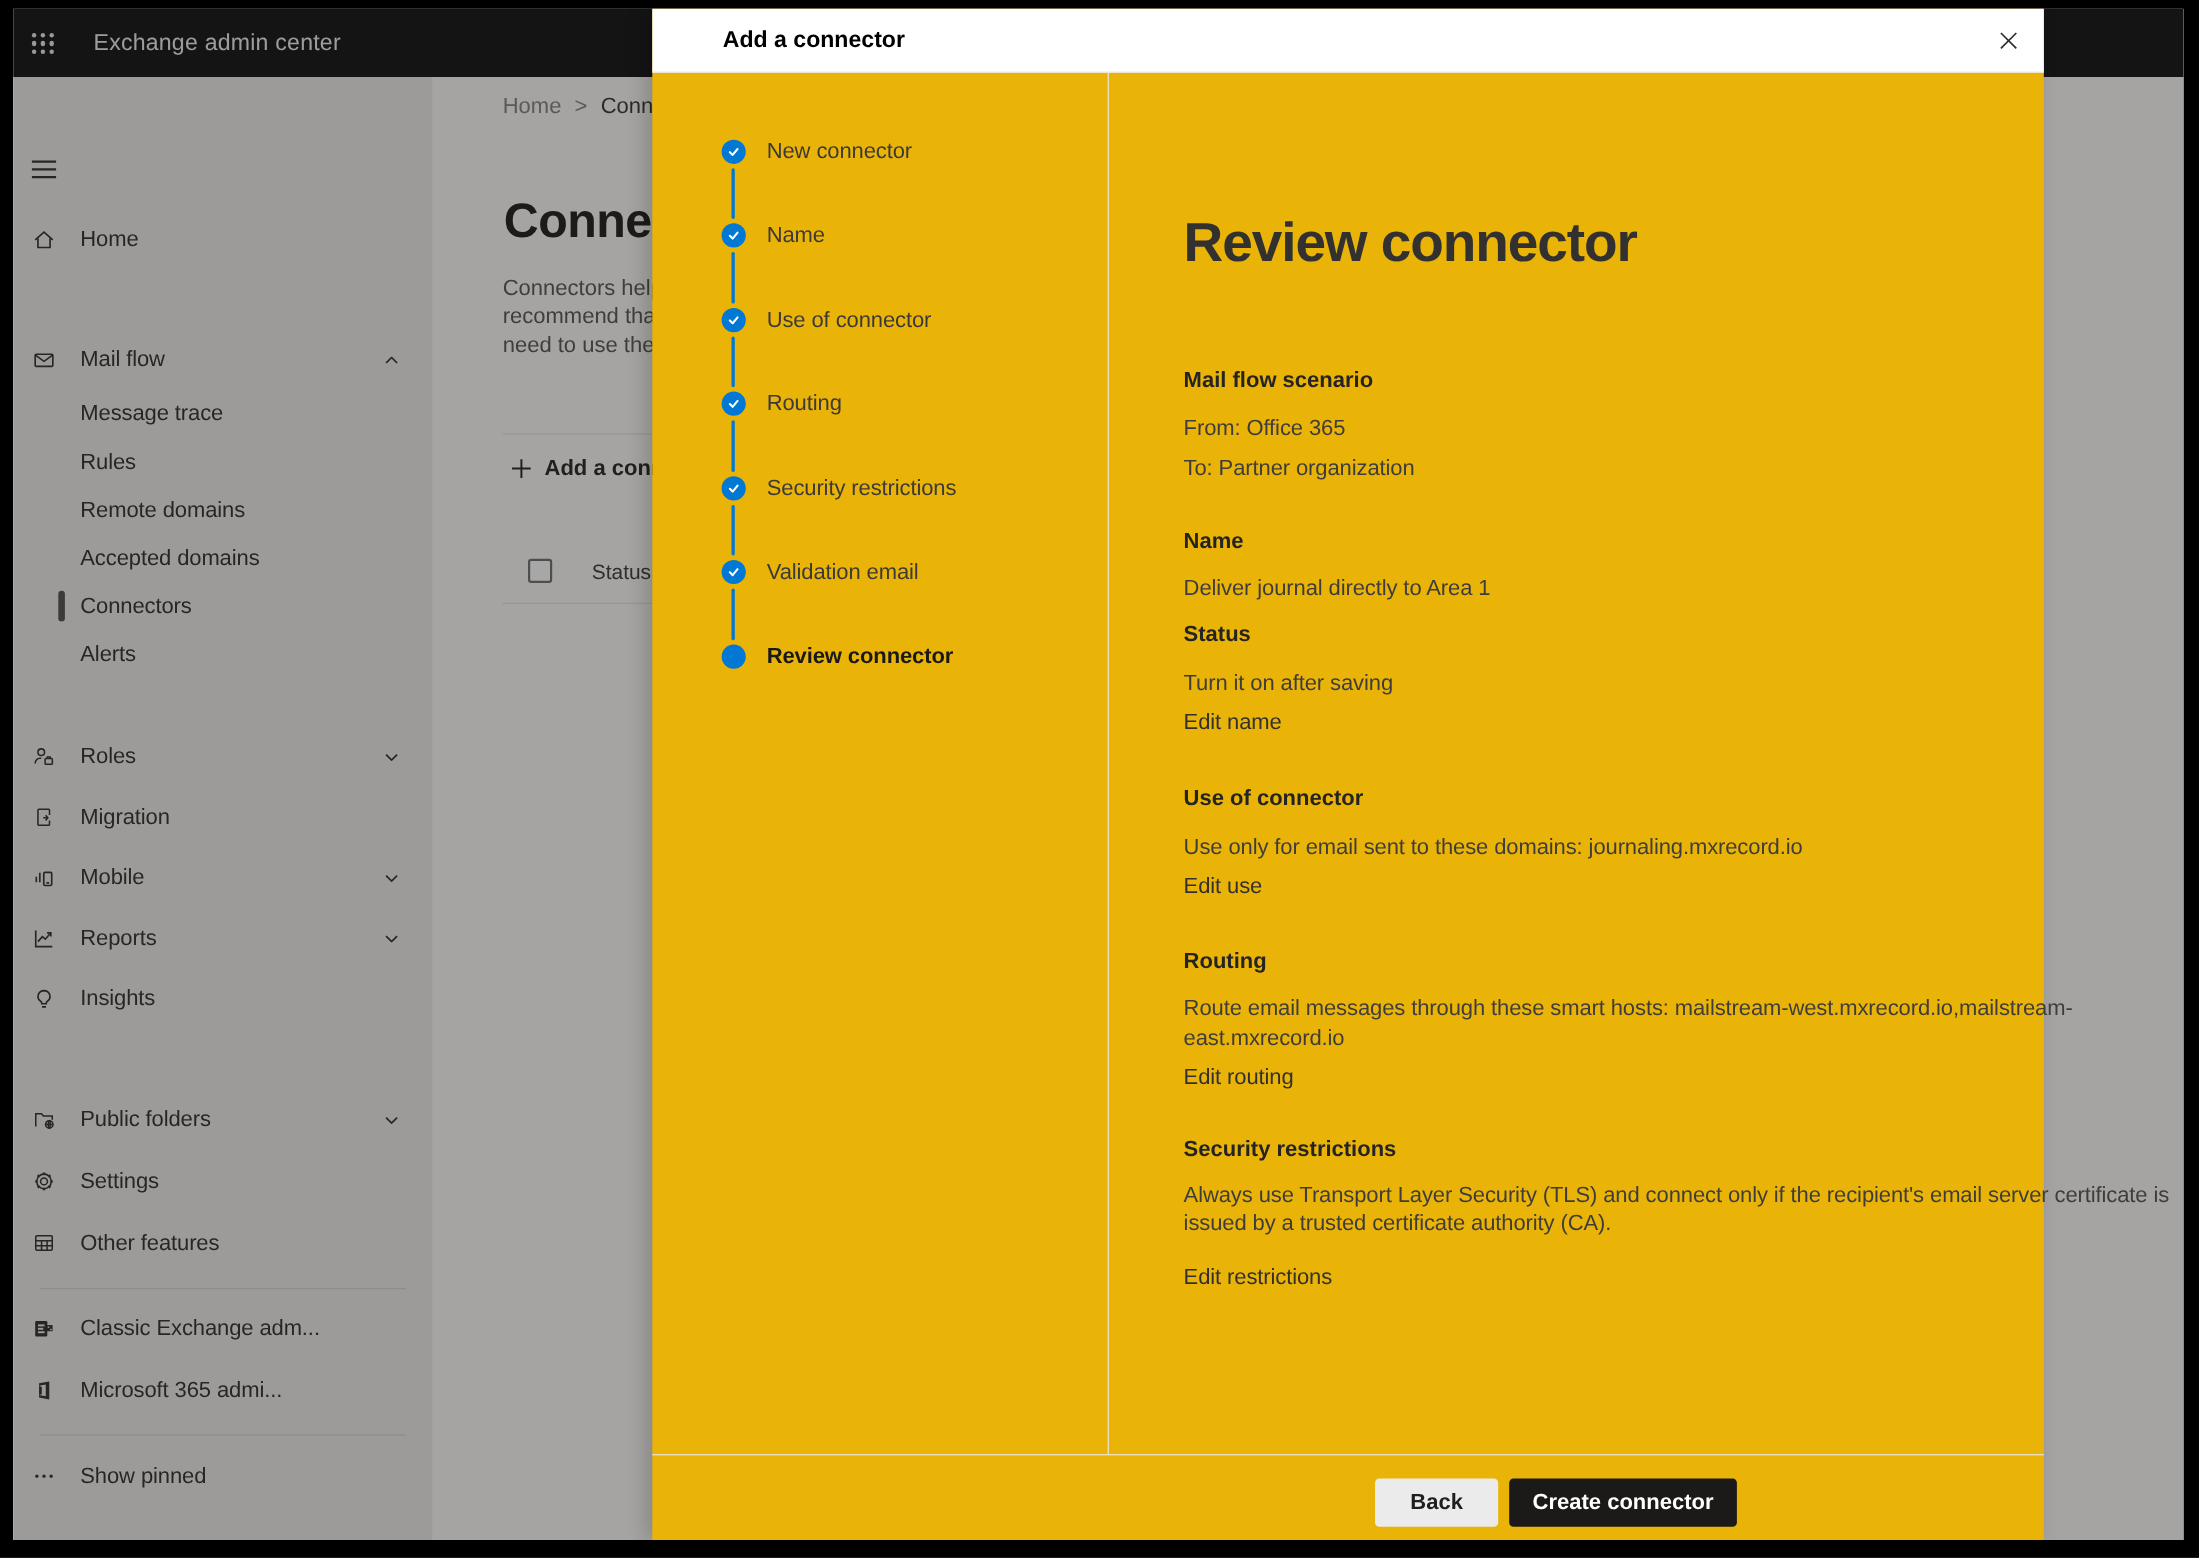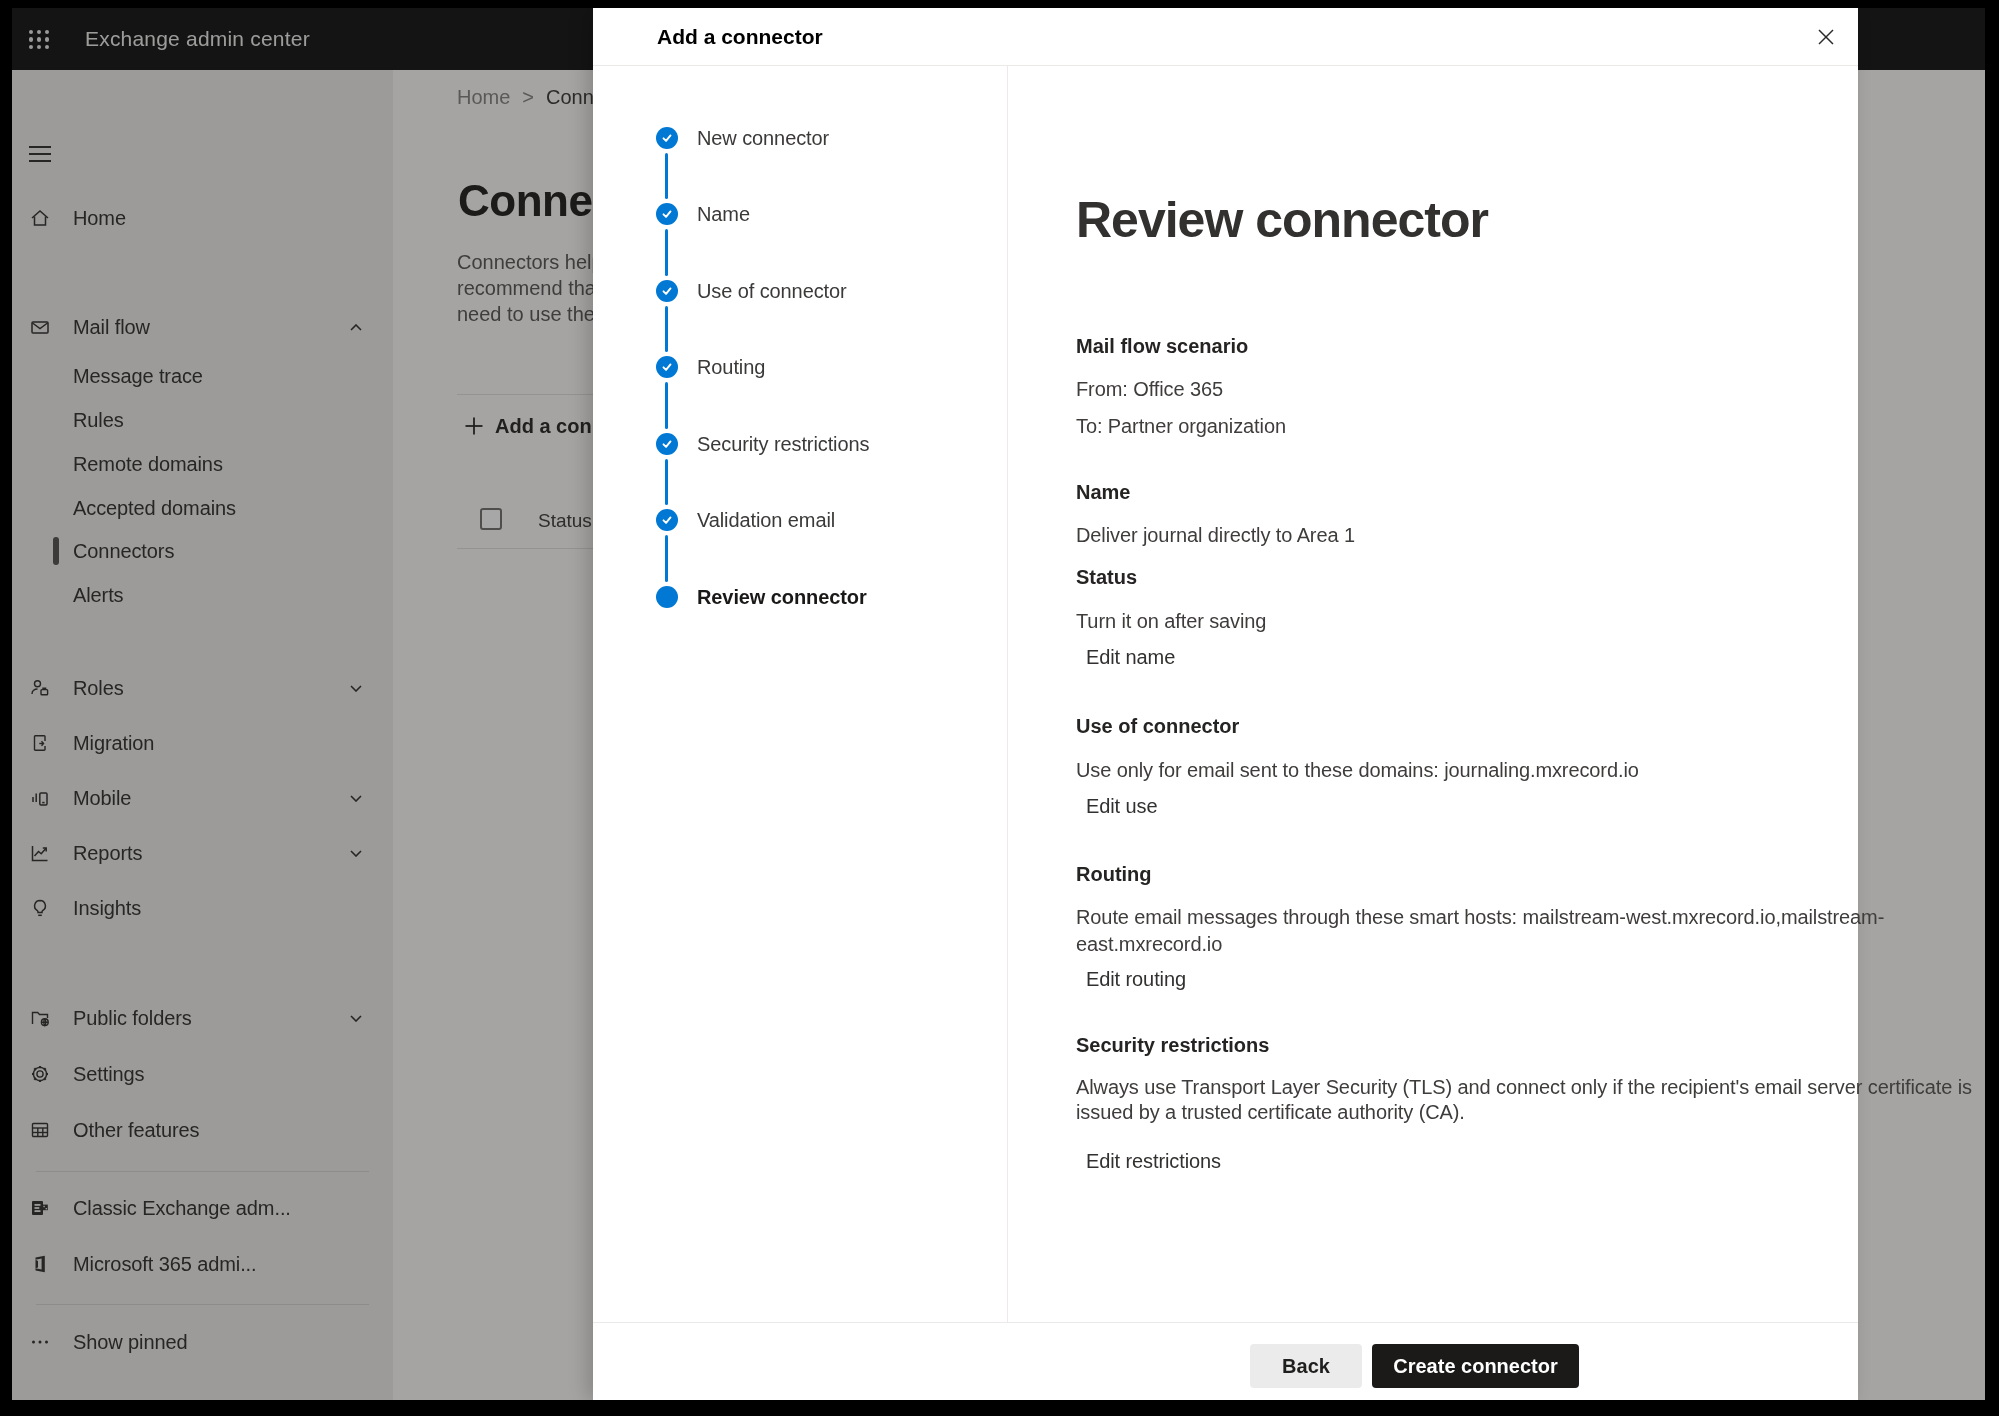--- a/index.html
+++ b/index.html
@@ -46,21 +46,21 @@
   .chkbox { position:absolute; left:87px; top:438px; width:22px; height:22px; border:2px solid #7a7774;
             border-radius:3px; background:#fdfdfd; cursor:pointer; }
   .colhdr { position:absolute; left:145px; top:438px; height:26px; line-height:26px;
             font-size:19px; color:#484644; }
   .bg-div2 { position:absolute; left:64px; top:478px; width:220px; height:1px; background:#e1dfdd; }
 
   
   .scrim { position:absolute; inset:0; background:rgba(0,0,0,0.34); z-index:5; }
 
   
-  .panel { position:absolute; left:593px; top:8px; width:1265px; height:1392px; background:#ffffff;
+  .panel { position:absolute; left:593px; top:8px; width:1265px; height:1392px; background:#eab308;
            z-index:10; box-shadow:-6px 0 18px rgba(0,0,0,0.18); }
   .p-header { position:absolute; left:0; top:0; right:0; height:58px; border-bottom:1px solid #eceae8; background:#fff; }
   .p-title { position:absolute; left:64px; top:0; height:58px; line-height:58px;
              font-size:21px; font-weight:700; color:#000; }
   .p-close { position:absolute; right:12px; top:9px; width:40px; height:40px; display:flex;
              align-items:center; justify-content:center; cursor:pointer; }
 
   
   .v-div { position:absolute; left:414px; top:58px; width:1px; height:1256px; background:#edebe9; }
   .step { position:absolute; left:0; height:26px; display:flex; align-items:center; cursor:pointer; }
@@ -71,21 +71,21 @@
   .step-line { position:absolute; left:72px; width:3px; background:#0078d4; border-radius:2px; }
 
   
   .r-h1 { position:absolute; left:483px; top:181px; font-size:50px; line-height:62px;
           font-weight:700; color:#323130; letter-spacing:-1px; white-space:nowrap; }
   .ln { position:absolute; left:483px; height:26px; line-height:26px; font-size:20px;
         color:#3f3d3b; white-space:nowrap; letter-spacing:-0.1px; }
   .hd { position:absolute; left:483px; height:26px; line-height:26px; font-size:20px;
         font-weight:700; color:#252423; white-space:nowrap; }
   .para { position:absolute; left:483px; width:930px; font-size:20px; color:#3f3d3b; letter-spacing:-0.1px; }
-  .lnk { cursor:pointer; color:#323130;margin-left:10px; }
+  .lnk { cursor:pointer; color:#323130; }
 
   
   .p-footdiv { position:absolute; left:0; top:1314px; right:0; height:1px; background:#eceae8; }
   .btn { position:absolute; top:1336px; height:44px; border:none; border-radius:4px;
          font-family:inherit; font-size:20px; font-weight:600; cursor:pointer; }
   .btn-back { left:657px; width:112px; background:#ebebeb; color:#201f1e; }
   .btn-create { left:779px; width:207px; background:#1b1a19; color:#fff; }
 
   svg { display:block; }
 </style>

